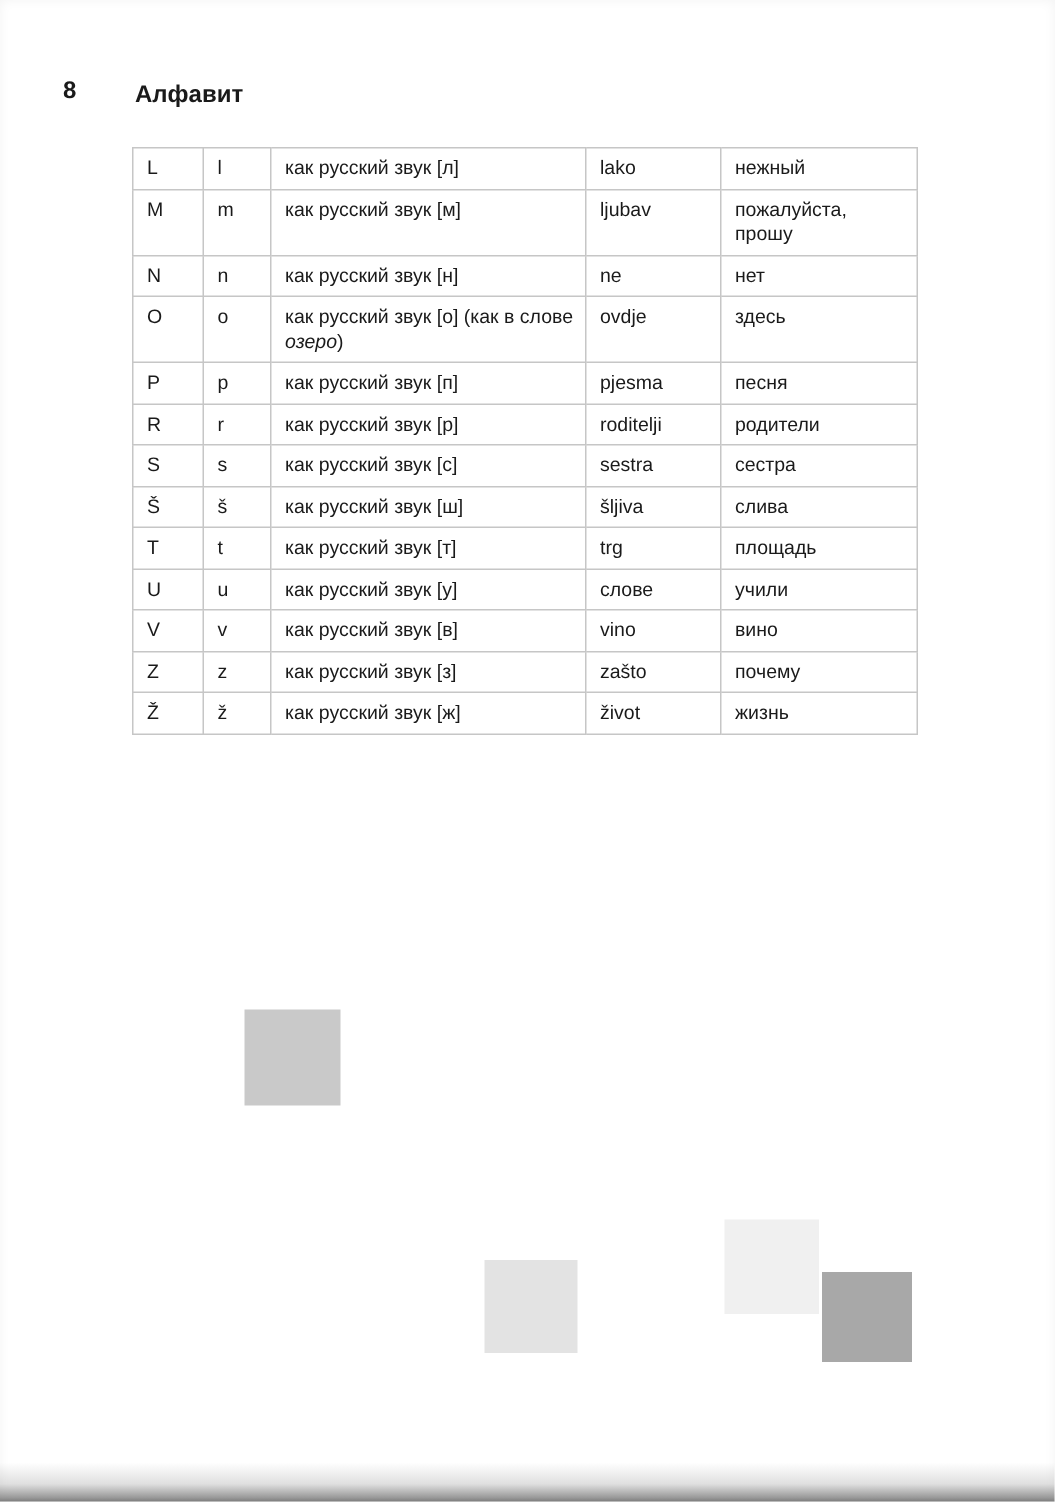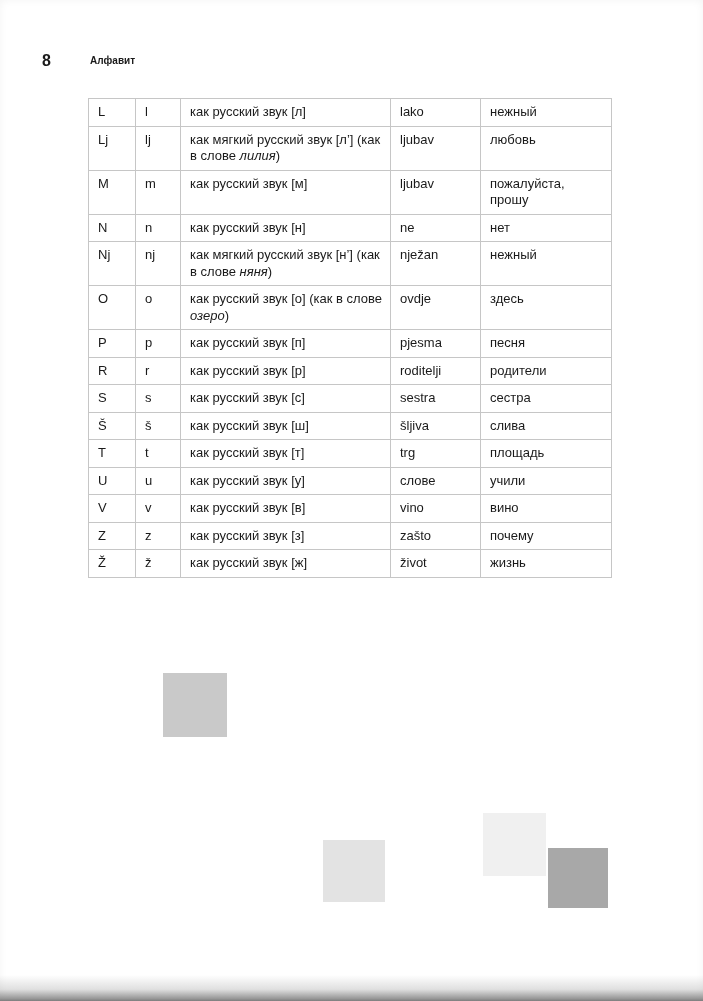--- a/index.html
+++ b/index.html
@@ -22,21 +22,21 @@
     position: absolute;
     left: 42px;
     top: 52px;
     font-size: 16px;
     font-weight: bold;
   }
   .header-title {
     position: absolute;
     left: 90px;
     top: 55px;
-    font-size: 10px;
+    font-size: 16px;
     font-weight: bold;
   }
   table.alpha-table {
     position: absolute;
     left: 88px;
     top: 98px;
     width: 523px;
     border-collapse: collapse;
     table-layout: fixed;
     font-size: 13px;
@@ -86,46 +86,32 @@
       </colgroup>
     <tbody>
         <tr>
           <td><span>L</span></td>
           <td><span>l</span></td>
           <td><span>как русский звук [л]</span></td>
           <td><span>lako</span></td>
           <td><span>нежный</span></td>
         </tr>
         <tr>
-          <td><span>Lj</span></td>
-          <td><span>lj</span></td>
-          <td><span>как мягкий русский звук [л’] (как в слове </span><i>лилия</i><span>)</span></td>
-          <td><span>ljubav</span></td>
-          <td><span>любовь</span></td>
-        </tr>
-        <tr>
           <td><span>M</span></td>
           <td><span>m</span></td>
           <td><span>как русский звук [м]</span></td>
           <td><span>ljubav</span></td>
           <td><span>пожалуйста, прошу</span></td>
         </tr>
         <tr>
           <td><span>N</span></td>
           <td><span>n</span></td>
           <td><span>как русский звук [н]</span></td>
           <td><span>ne</span></td>
           <td><span>нет</span></td>
-        </tr>
-        <tr>
-          <td><span>Nj</span></td>
-          <td><span>nj</span></td>
-          <td><span>как мягкий русский звук [н’] (как в слове </span><i>няня</i><span>)</span></td>
-          <td><span>nježan</span></td>
-          <td><span>нежный</span></td>
         </tr>
         <tr>
           <td><span>O</span></td>
           <td><span>o</span></td>
           <td><span>как русский звук [о] (как в слове </span><i>озеро</i><span>)</span></td>
           <td><span>ovdje</span></td>
           <td><span>здесь</span></td>
         </tr>
         <tr>
           <td><span>P</span></td>

